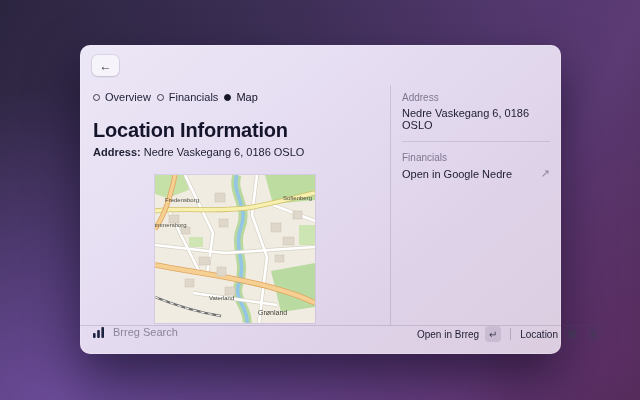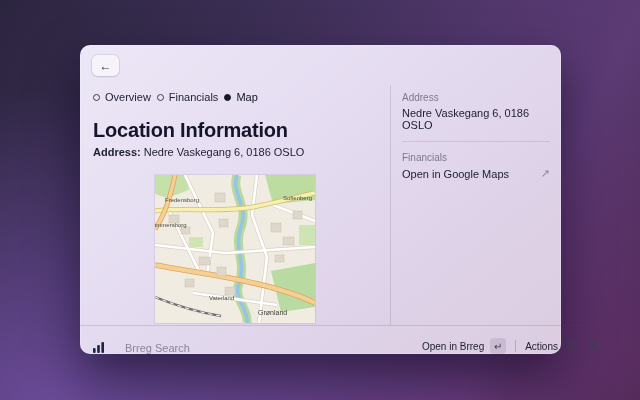--- a/index.html
+++ b/index.html
@@ -39,21 +39,21 @@
   .vdivider{position:absolute;left:310px;top:40px;width:1px;height:240px;background:rgba(80,70,105,0.18);}
   .panel{position:absolute;left:322px;top:47px;width:148px;}
   .panel .plabel{font-size:10px;color:#7d7890;margin-bottom:4px;}
   .panel .pvalue{font-size:11px;color:#1d1d32;}
   .panel .hdiv{height:1px;background:rgba(80,70,105,0.15);margin:10px 0;}
   .dir-row{display:flex;align-items:center;justify-content:space-between;cursor:pointer;}
   .dir-row .ext{color:#8a8598;font-size:11px;}
   .footer{
     position:absolute;left:0;top:280px;width:534px;height:29px;box-sizing:border-box;
     border-top:1px solid rgba(80,70,105,0.18);
-    display:flex;align-items:flex-end;padding:0 12px;gap:20px;
+    display:flex;align-items:flex-start;padding:0 12px;gap:8px;
     border-radius:0 0 10px 10px;
   }
   .logo{display:flex;align-items:center;}
   .search-label{font-size:11px;color:#8a8598;}
   .footer-right{margin-left:auto;display:flex;align-items:center;gap:6px;}
   .action-label{font-size:10px;font-weight:500;color:#1d1d32;cursor:pointer;}
   .keycap{
     min-width:16px;height:16px;padding:0 2px;border-radius:4px;box-sizing:border-box;
     background:rgba(70,60,100,0.13);color:#3c3c50;font-size:10px;
     display:flex;align-items:center;justify-content:center;
@@ -157,37 +157,37 @@
   </div>
 
   <div class="vdivider"></div>
 
   <div class="panel">
     <div class="plabel">Address</div>
     <div class="pvalue">Nedre Vaskegang 6, 0186 OSLO</div>
     <div class="hdiv"></div>
     <div class="plabel">Financials</div>
     <div class="dir-row">
-      <span class="pvalue">Open in Google Maps</span>
+      <span class="pvalue">Open in Google Nedre</span>
       <span class="ext">↗</span>
     </div>
   </div>
 
   <div class="footer">
     <span class="logo">
       <svg width="13" height="13" viewBox="0 0 13 13">
         <rect x="1" y="7" width="2.6" height="5" rx="1" fill="#1c2340"></rect>
         <rect x="5.2" y="4" width="2.6" height="8" rx="1" fill="#1c2340"></rect>
         <rect x="9.4" y="1" width="2.6" height="11" rx="1" fill="#1c2340"></rect>
       </svg>
     </span>
     <span class="search-label">Brreg Search</span>
     <div class="footer-right">
       <span class="action-label">Open in Brreg</span>
       <span class="keycap">↵</span>
       <span class="fdivider"></span>
-      <span class="action-label">Actions</span>
+      <span class="action-label">Location</span>
       <span class="keycap">⌘</span>
       <span class="keycap">K</span>
     </div>
   </div>
 
 </div>
 
 </body></html>

